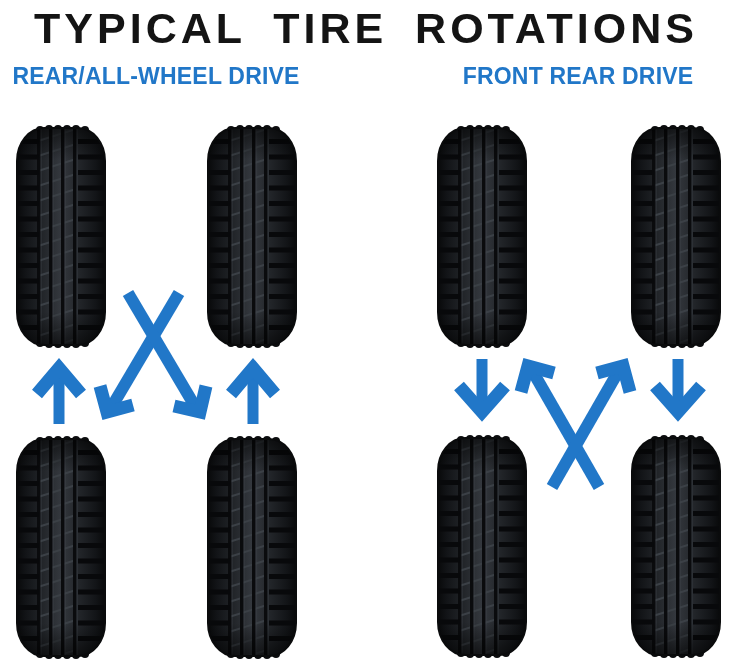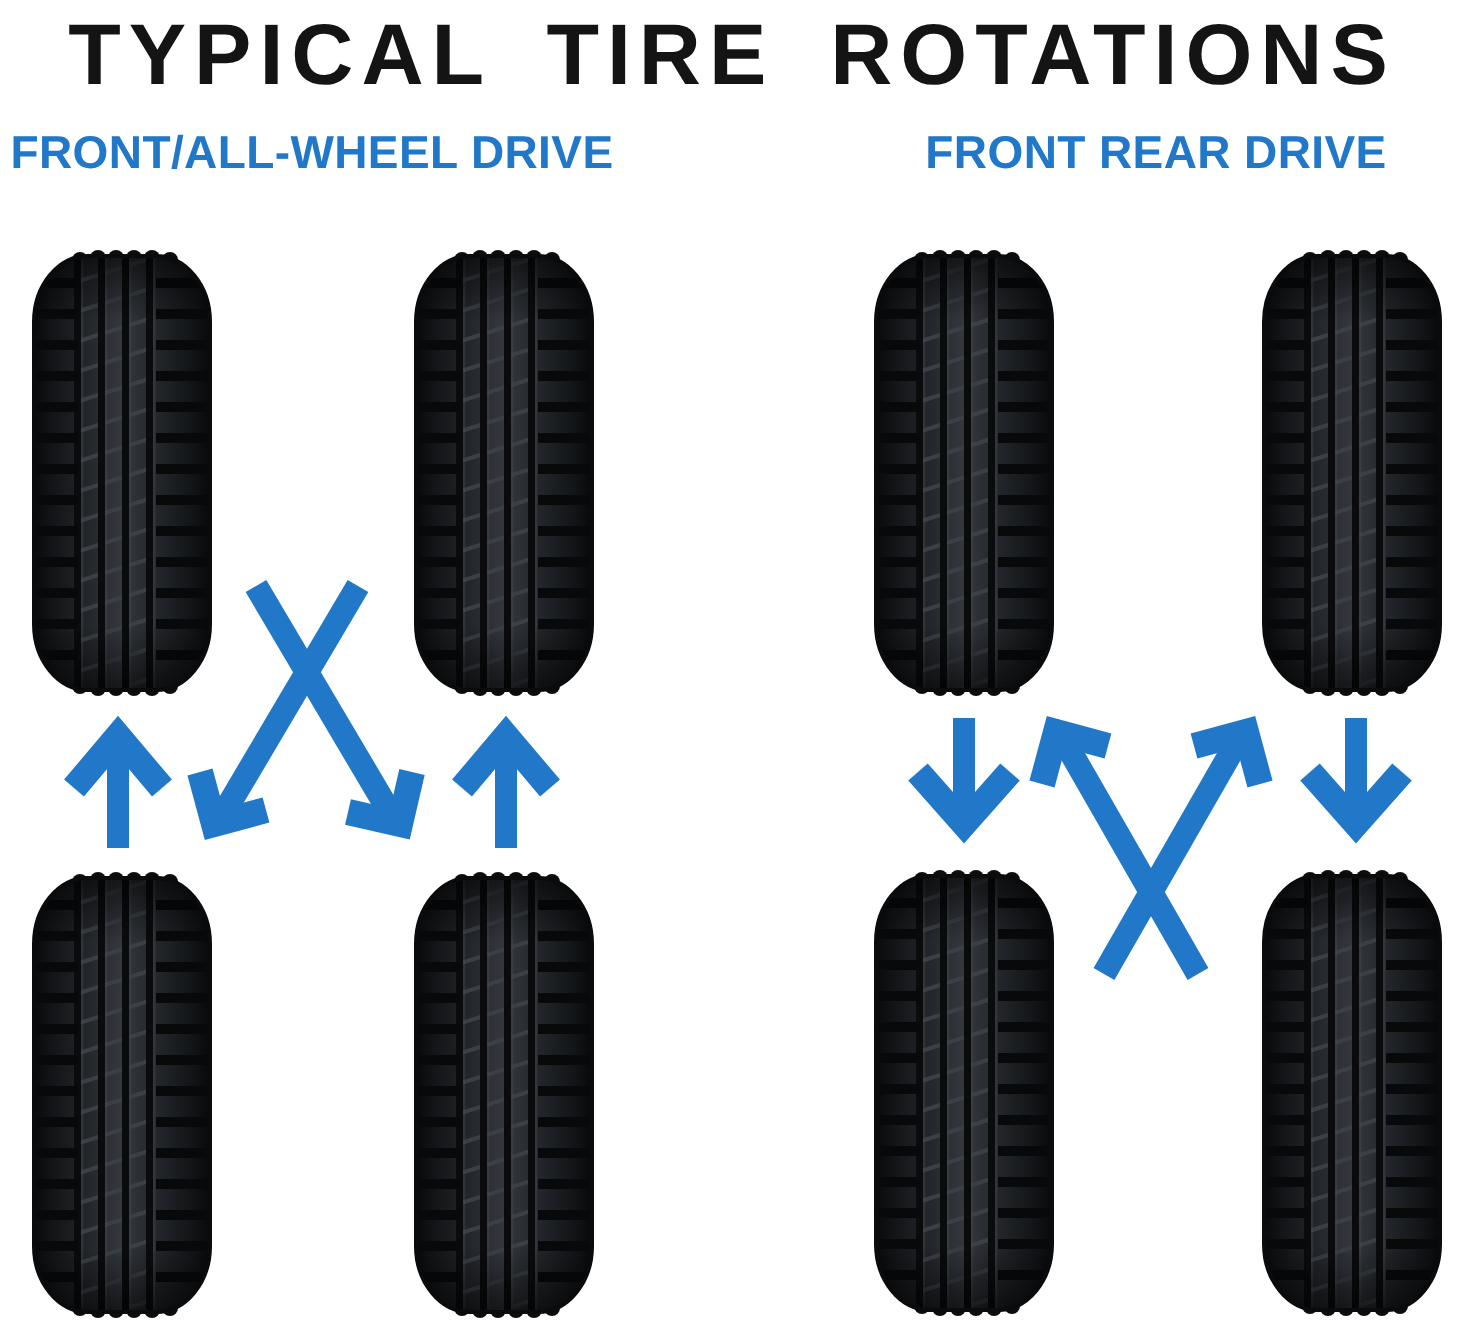--- a/index.html
+++ b/index.html
@@ -127,21 +127,21 @@
       <rect x="1" y="3" width="88" height="217" rx="27" ry="33" fill="none" stroke="#0a0b0c" stroke-width="2"></rect>
     </g>
   </defs>
 </svg>
 
 <div class="canvas">
 
   <div class="title">TYPICAL TIRE ROTATIONS</div>
 
   <div>
-    <div class="subtitle left">FRONT/ALL-WHEEL DRIVE</div>
+    <div class="subtitle left">REAR/ALL-WHEEL DRIVE</div>
     <svg class="tire" style="left:16px;top:125px" viewBox="0 0 90 223">
         <use href="#tireShape"></use>
       </svg>
     <svg class="tire" style="left:207px;top:125px" viewBox="0 0 90 223">
         <use href="#tireShape"></use>
       </svg>
     <svg class="tire" style="left:16px;top:436px" viewBox="0 0 90 223">
         <use href="#tireShape"></use>
       </svg>
     <svg class="tire" style="left:207px;top:436px" viewBox="0 0 90 223">

